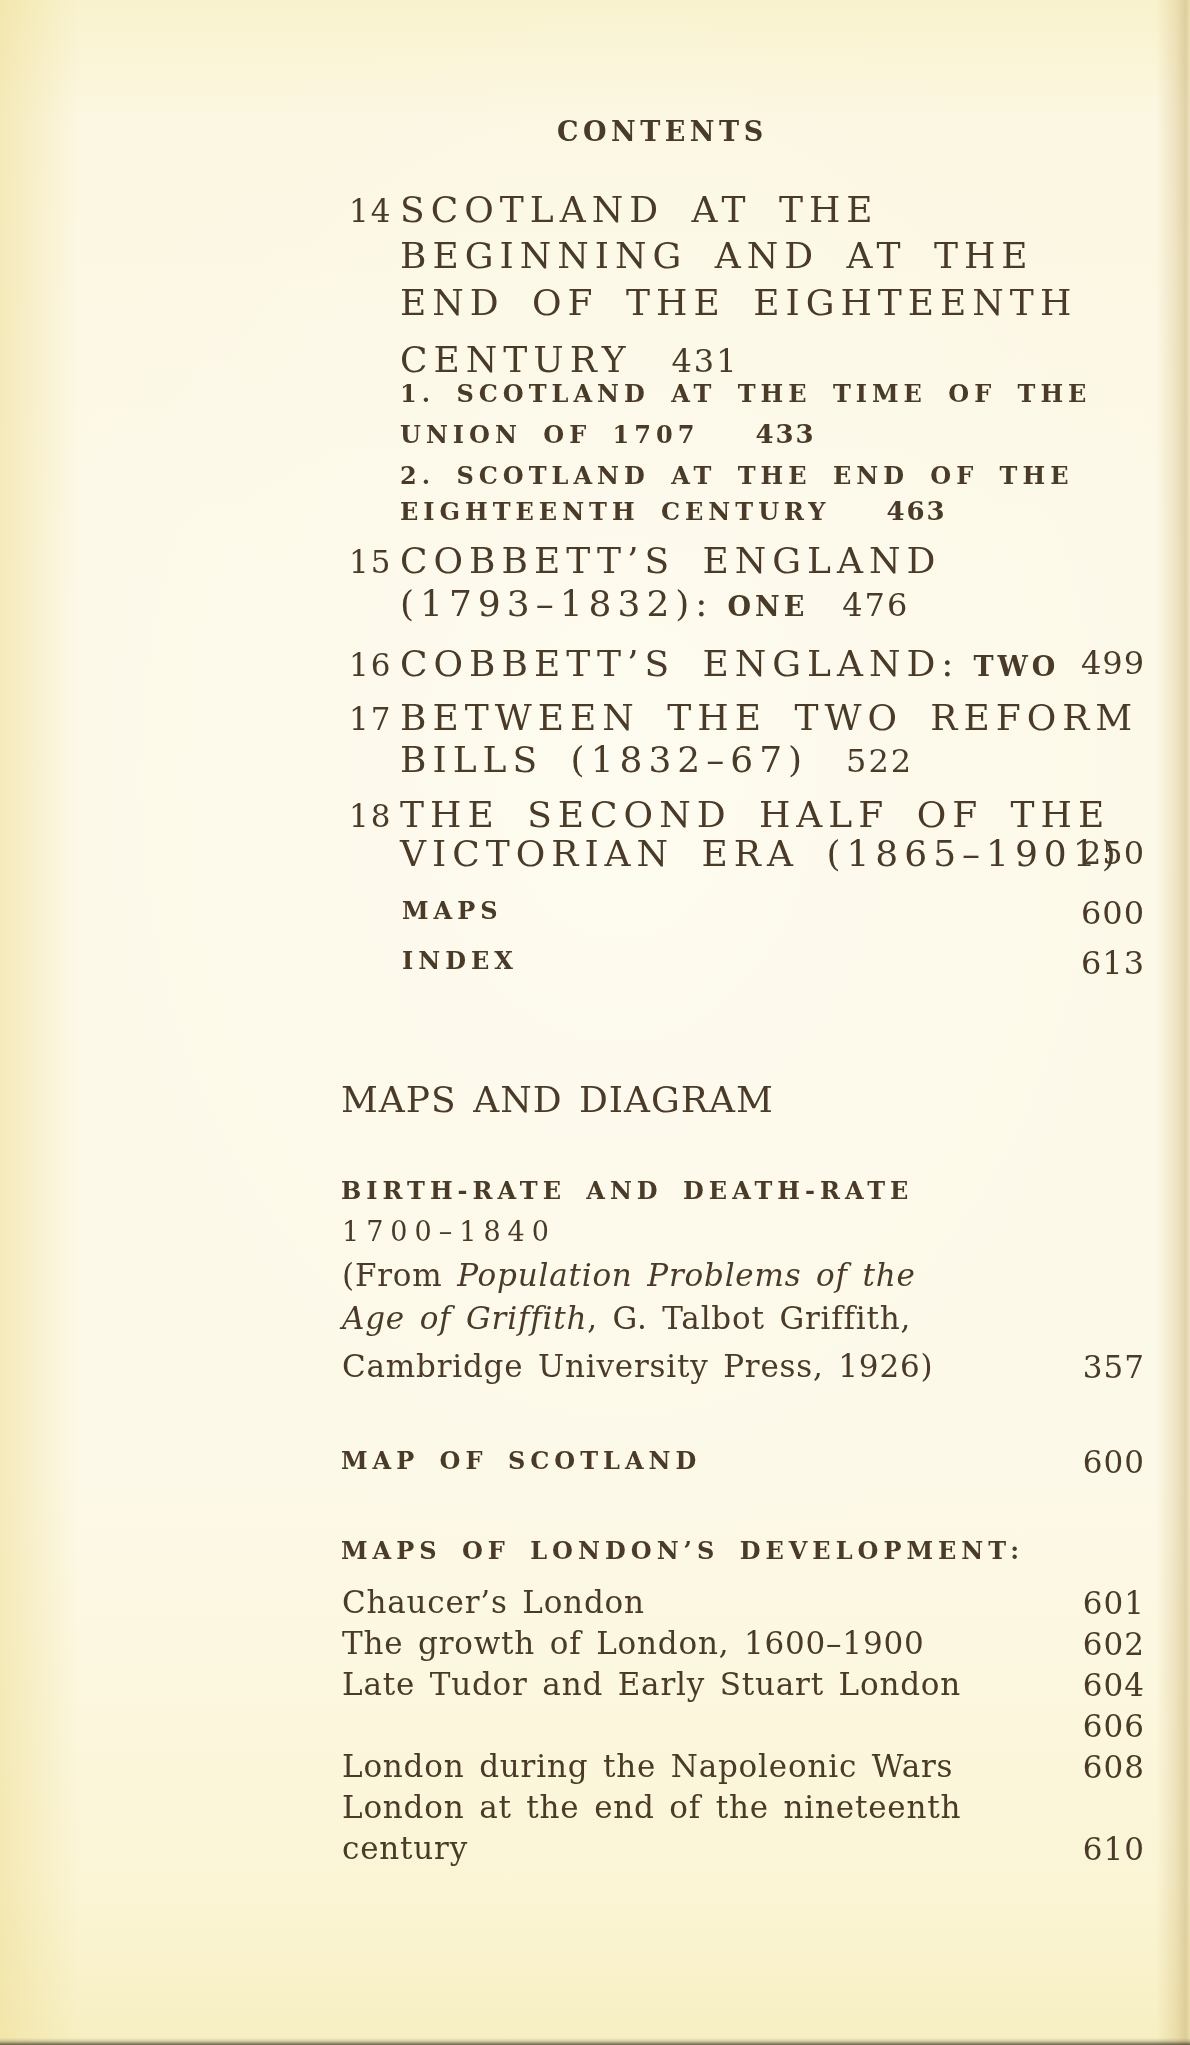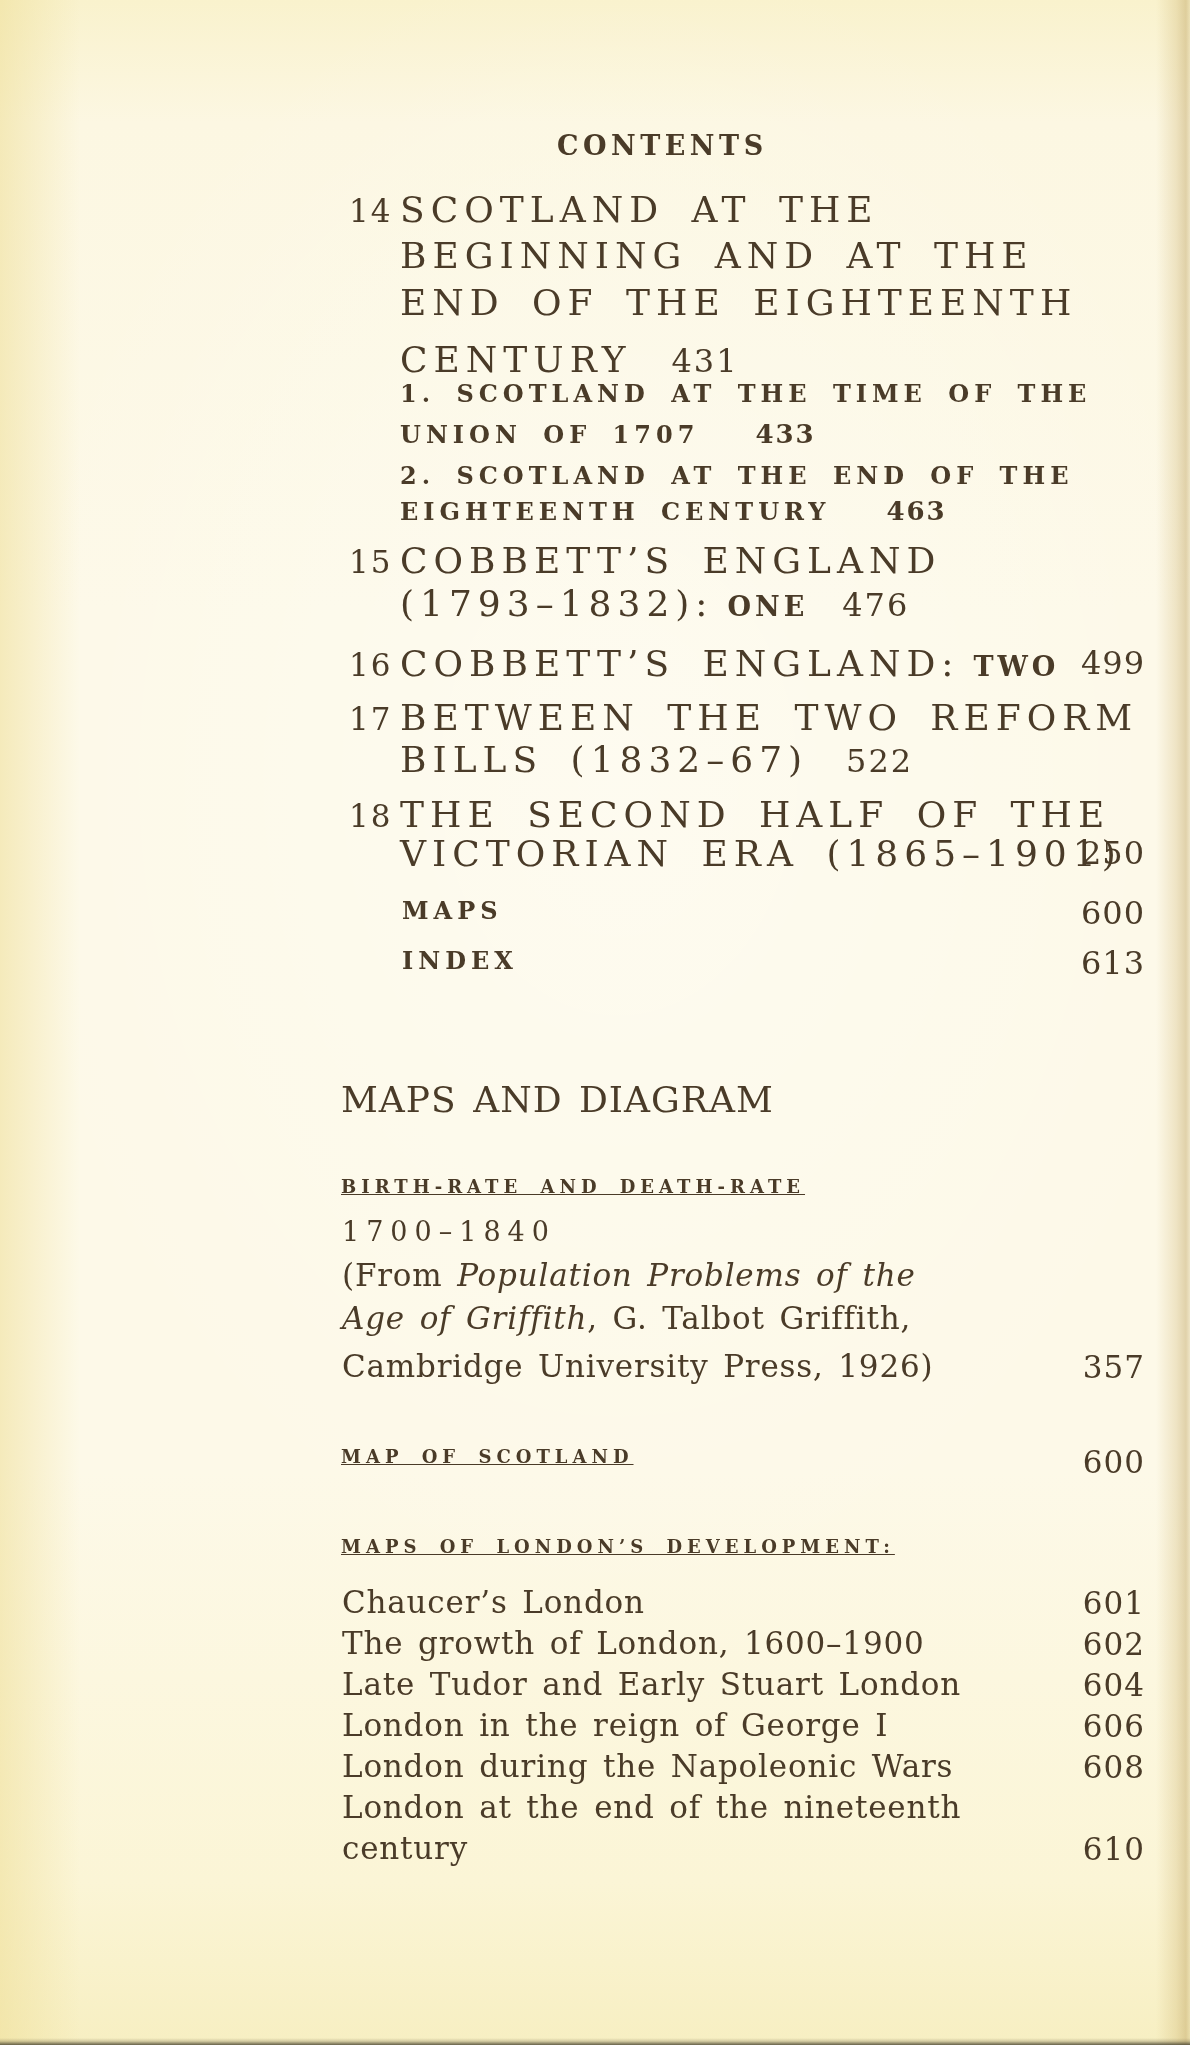--- a/index.html
+++ b/index.html
@@ -15,21 +15,21 @@
       linear-gradient(180deg, #f9f2cd 0%, #fcf7e2 6%, #fdf9e8 30%, #fdf9e8 72%, #fbf5d6 92%, #f7efc2 100%),
       linear-gradient(90deg, #f5ecba 0%, #faf4d4 6%, #fdf9e7 22%, #fdf9e7 78%, #f9f2ca 94%, #f2e7b2 100%);
   }
   .abs{position:absolute;white-space:nowrap;color:#4a3b28;}
   .t-contents{left:557px;font-size:27px;font-weight:bold;letter-spacing:4.5px;}
   .l-num{left:349px;font-size:31px;letter-spacing:2px;}
   .l-big{left:400px;font-size:36px;letter-spacing:6px;word-spacing:10px;}
   .l-sub{left:400px;font-size:24px;font-weight:bold;letter-spacing:5px;word-spacing:8px;}
   .l-cap{left:402px;font-size:24px;font-weight:bold;letter-spacing:5px;}
   .l2-head{left:341px;font-size:36px;letter-spacing:1px;word-spacing:4px;text-align:center;}
-  .l2-cap{left:341px;font-size:18px;font-weight:bold;letter-spacing:5px;word-spacing:7px;text-decoration:underline;}
+  .l2-cap{left:341px;font-size:24px;font-weight:bold;letter-spacing:5px;word-spacing:7px;}
   .l2-year{left:342px;font-size:27px;letter-spacing:7px;}
   .l2-roman{left:342px;font-size:31px;letter-spacing:0.8px;word-spacing:4px;}
   .pg-r{right:45px;text-align:right;font-size:32px;letter-spacing:1px;}
   .pg-r2{right:45px;text-align:right;font-size:31px;letter-spacing:1px;}
   .in-pg{margin-left:40px;font-size:32px;letter-spacing:2px;}
   .in-pg-s{margin-left:56px;font-size:26px;letter-spacing:2px;}
   .w-cap{font-size:27px;font-weight:bold;letter-spacing:4px;margin-left:14px;}
   .it{font-style:italic;}
   .edge-left{position:absolute;left:0;top:0;width:80px;height:100%;
     background:linear-gradient(90deg, rgba(238,222,150,0.55), rgba(238,222,150,0) 100%);}
@@ -38,21 +38,21 @@
   .edge-bottom{position:absolute;left:0;bottom:0;width:100%;height:7px;
     background:linear-gradient(180deg, rgba(120,112,78,0) 0%, rgba(118,110,76,0.28) 45%, rgba(66,62,44,0.8) 100%);}
 </style>
 </head>
 <body>
 
 <div class="page">
   <div class="edge-left"></div>
   <div class="edge-right"></div>
 
-  <div class="abs t-contents" style="top:130px">CONTENTS</div>
+  <div class="abs t-contents" style="top:116px">CONTENTS</div>
 
   <div class="abs l-num" style="top:193px">14</div>
   <div class="abs l-big" style="top:235px">BEGINNING AND AT THE</div>
   <div class="abs l-big" style="top:189px">SCOTLAND AT THE</div>
   <div class="abs l-big" style="top:282px">END OF THE EIGHTEENTH</div>
   <div class="abs l-big" style="top:339px"><span>CENTURY</span><span class="in-pg">431</span></div>
 
   <div class="abs l-sub" style="top:379px">1. SCOTLAND AT THE TIME OF THE</div>
   <div class="abs l-sub" style="top:419px"><span>UNION OF 1707</span><span class="in-pg-s">433</span></div>
   <div class="abs l-sub" style="top:461px">2. SCOTLAND AT THE END OF THE</div>
@@ -96,21 +96,20 @@
 
   <div class="abs l2-roman" style="top:1584px">Chaucer’s London</div>
   <div class="abs pg-r2" style="top:1585px">601</div>
 
   <div class="abs l2-roman" style="top:1625px">The growth of London, 1600–1900</div>
   <div class="abs pg-r2" style="top:1626px">602</div>
 
   <div class="abs l2-roman" style="top:1666px">Late Tudor and Early Stuart London</div>
   <div class="abs pg-r2" style="top:1667px">604</div>
 
-  <div class="abs l2-roman" style="top:1707px">London in the reign of George I</div>
   <div class="abs pg-r2" style="top:1708px">606</div>
 
   <div class="abs l2-roman" style="top:1748px">London during the Napoleonic Wars</div>
   <div class="abs pg-r2" style="top:1749px">608</div>
 
   <div class="abs l2-roman" style="top:1789px">London at the end of the nineteenth</div>
   <div class="abs l2-roman" style="top:1830px">century</div>
   <div class="abs pg-r2" style="top:1831px">610</div>
 
   <div class="edge-bottom"></div>

